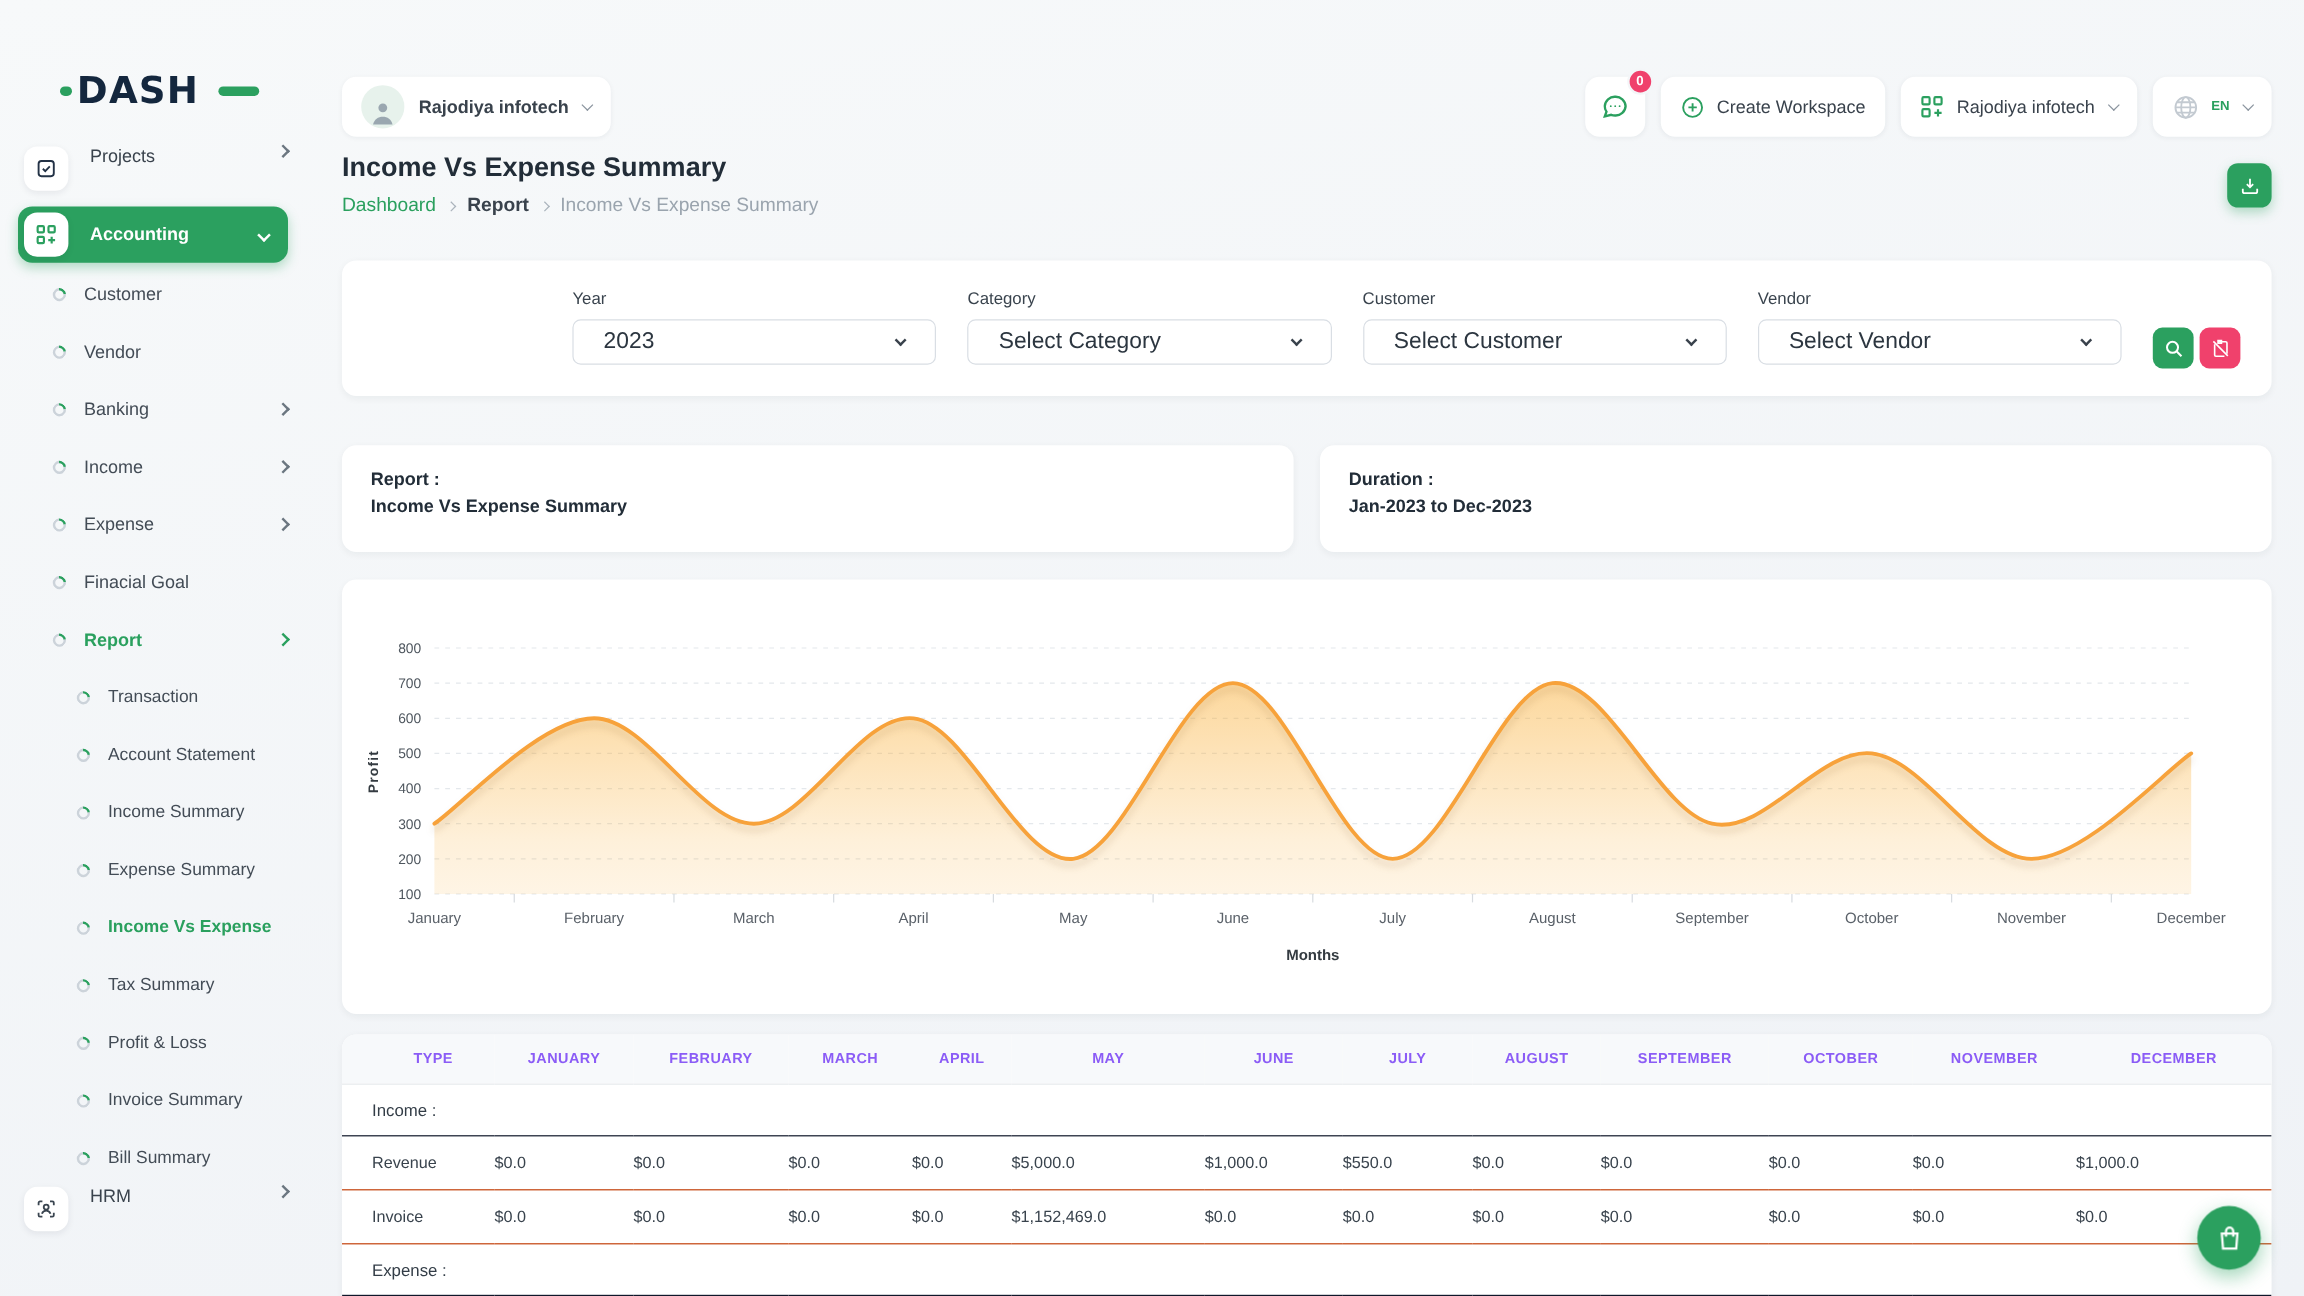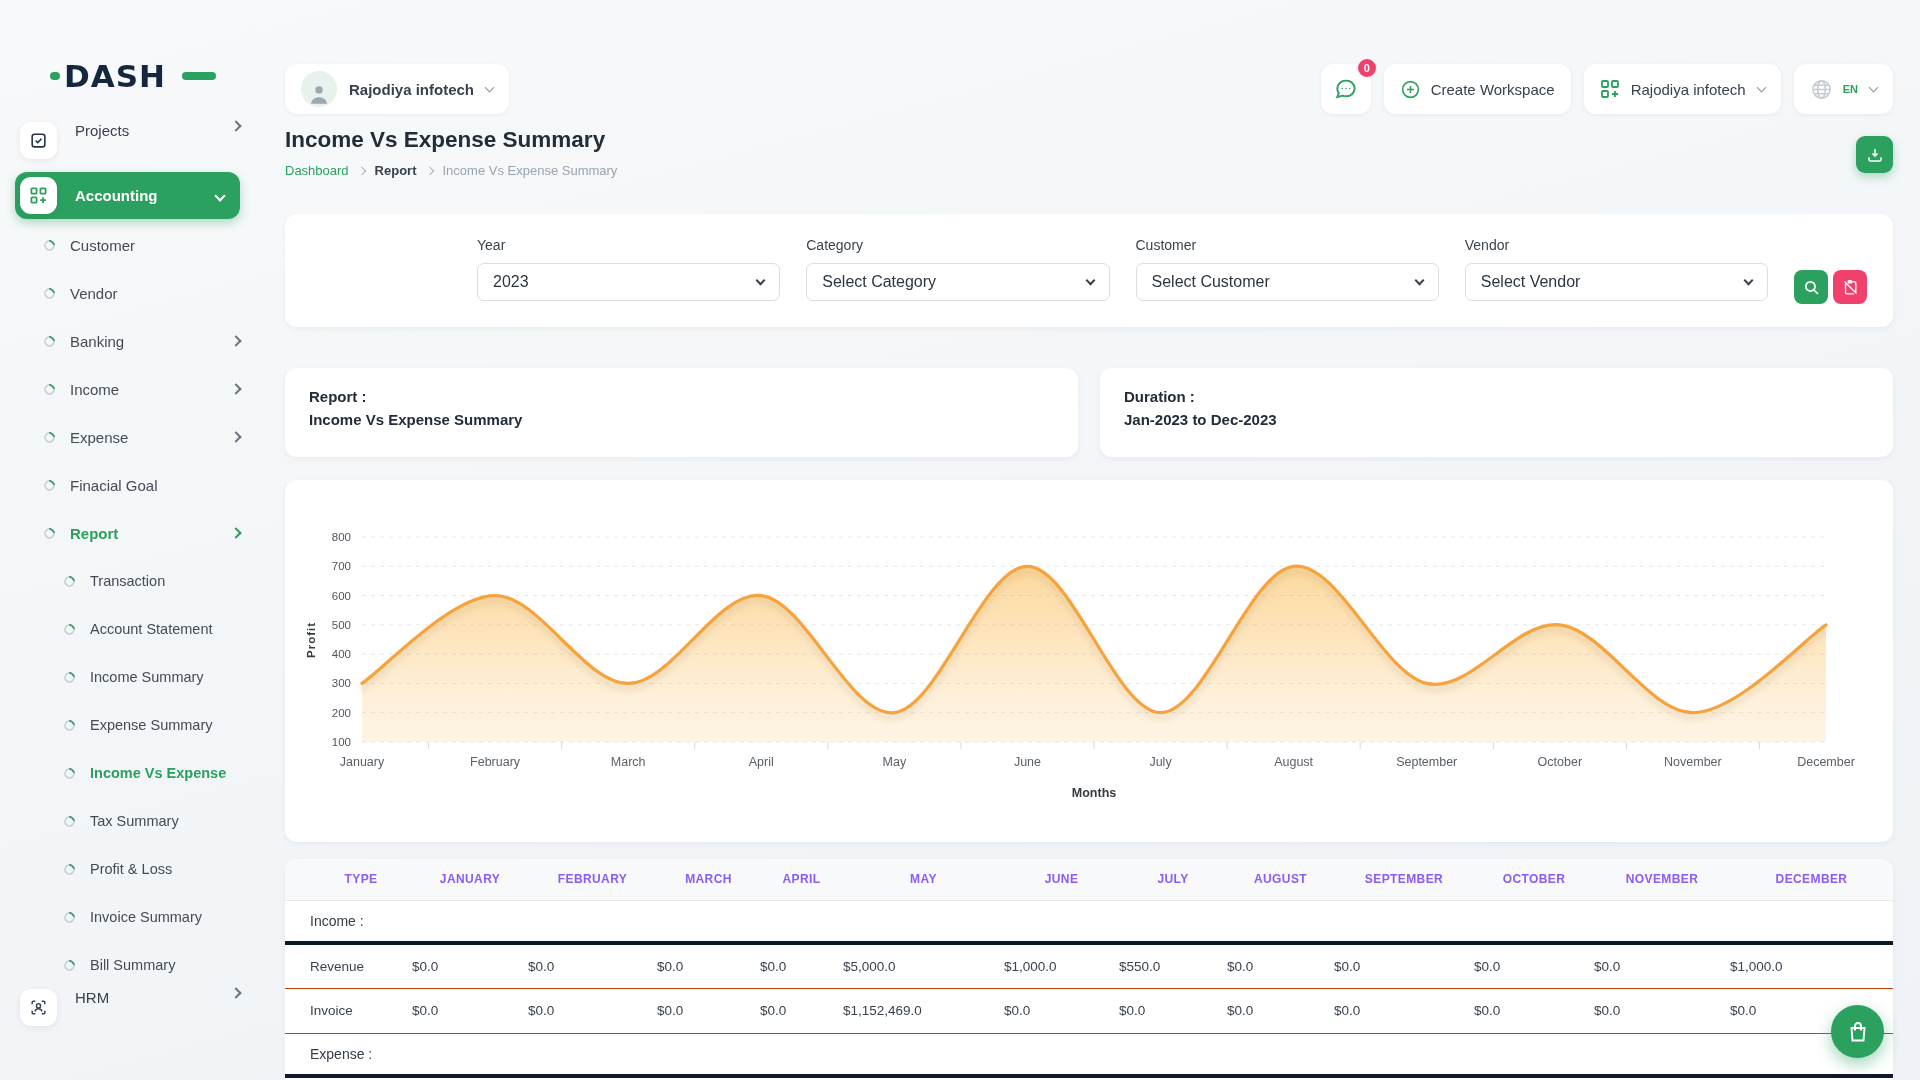--- a/index.html
+++ b/index.html
@@ -40,50 +40,50 @@
   .pill .txt { font-size:15px; color:#39424c; font-weight:600; }
   .tb-right { display:flex; align-items:center; gap:13px; }
   .avatar { width:36px; height:36px; border-radius:50%; background:#e7f2ec; display:flex; align-items:flex-end; justify-content:center; overflow:hidden; margin-right:12px; }
   .chev-sm { width:7px; height:7px; border-right:1.8px solid #8a949e; border-bottom:1.8px solid #8a949e; transform:rotate(45deg); margin-left:12px; margin-top:-3px; }
   .msg-btn { position:relative; width:50px; height:50px; border-radius:12px; background:#fff; box-shadow:0 1px 4px rgba(20,30,45,.06); display:flex; align-items:center; justify-content:center; cursor:pointer; }
   .badge { position:absolute; top:-7px; right:-7px; min-width:22px; height:22px; border-radius:11px; background:#f0416c; color:#fff; font-size:11px; font-weight:700; display:flex; align-items:center; justify-content:center; border:2px solid #f4f6f8; }
   .lang-txt { color:#2aa05e; font-weight:700; font-size:11px; margin-left:10px; }
   
   .page-head { margin-top:13px; display:flex; justify-content:space-between; align-items:flex-start; }
   .page-title { font-size:22.5px; font-weight:700; color:#222d38; }
-  .breadcrumb { margin-top:10px; display:flex; align-items:center; gap:10px; font-size:13px; }
+  .breadcrumb { margin-top:10px; display:flex; align-items:center; gap:10px; font-size:16px; }
   .breadcrumb .bc-link { color:#2aa05e; text-decoration:none; }
   .breadcrumb .bc-mid { color:#39424c; font-weight:600; }
   .breadcrumb .bc-cur { color:#9aa4ae; }
   .bc-sep { width:6px; height:6px; border-right:1.6px solid #aab3bc; border-bottom:1.6px solid #aab3bc; transform:rotate(-45deg); }
   .dl-btn { width:37px; height:37px; border-radius:9px; background:#2ba05f; border:none; display:flex; align-items:center; justify-content:center; box-shadow:0 4px 10px rgba(43,160,95,.35); cursor:pointer; margin-top:9px; }
   
   .card { background:#fff; border-radius:12px; box-shadow:0 2px 6px rgba(20,30,45,.05); }
   .filter-card { margin-top:36px; height:113px; display:flex; align-items:flex-start; padding:23px 26px 0 192px; gap:26px; }
   .fgroup { flex:1; }
   .fgroup .flabel { font-size:14px; color:#3a444e; margin-bottom:10px; }
-  .fselect { height:38px; border:1px solid #d9dee4; border-radius:7px; display:flex; align-items:center; padding:0 15px; font-size:16px; color:#2c3640; cursor:pointer; background:#fff; }
+  .fselect { height:38px; border:1px solid #d9dee4; border-radius:7px; display:flex; align-items:center; padding:0 25px; font-size:19px; color:#2c3640; cursor:pointer; background:#fff; }
   .fselect .sel-chev { margin-left:auto; width:7px; height:7px; border-right:2px solid #39424c; border-bottom:2px solid #39424c; transform:rotate(45deg); margin-top:-3px; }
   .fbtns { display:flex; gap:5px; margin-top:33px; }
   .sq-btn { width:34px; height:34px; border-radius:8px; border:none; display:flex; align-items:center; justify-content:center; cursor:pointer; }
   .sq-btn.green { background:#2ba05f; }
   .sq-btn.pink { background:#f0416c; }
   .info-row { margin-top:41px; display:flex; gap:22px; }
   .info-card { flex:1; height:89px; padding:17px 24px; }
   .info-card .l1 { font-size:15px; font-weight:700; color:#222d38; line-height:23px; }
   .info-card .l2 { font-size:15px; font-weight:700; color:#222d38; line-height:23px; }
   .chart-card { margin-top:23px; height:362px; position:relative; }
   .chart-card svg { position:absolute; inset:0; }
   
   .table-card { margin-top:17px; overflow:hidden; padding-bottom:10px; }
   table { border-collapse:collapse; width:100%; table-layout:fixed; }
   thead tr { background:#f7f9fb; height:41px; }
   th { font-size:12px; font-weight:700; color:#8b5cf6; text-align:center; letter-spacing:.4px; border-bottom:1px solid #e8ebee; }
   th:first-child, td:first-child { padding-left:25px; }
-  tr.section-row td { font-size:14px; color:#333d47; height:43px; border-bottom:4px solid #0f172a; }
+  tr.section-row td { font-size:14px; color:#333d47; height:43px; border-bottom:1px solid #0f172a; }
   tr.data-row td { font-size:13.5px; color:#39434d; height:45px; border-bottom:1px solid #c2410c; }
   
   .fab { position:fixed; right:36px; bottom:22px; width:53px; height:53px; border-radius:50%; background:#2ba05f; border:none; display:flex; align-items:center; justify-content:center; box-shadow:0 6px 16px rgba(43,160,95,.45); cursor:pointer; }
 </style>
 </head>
 <body>
 
 <aside class="sidebar">
   <div class="logo">
     <span class="logo-dot"></span>

